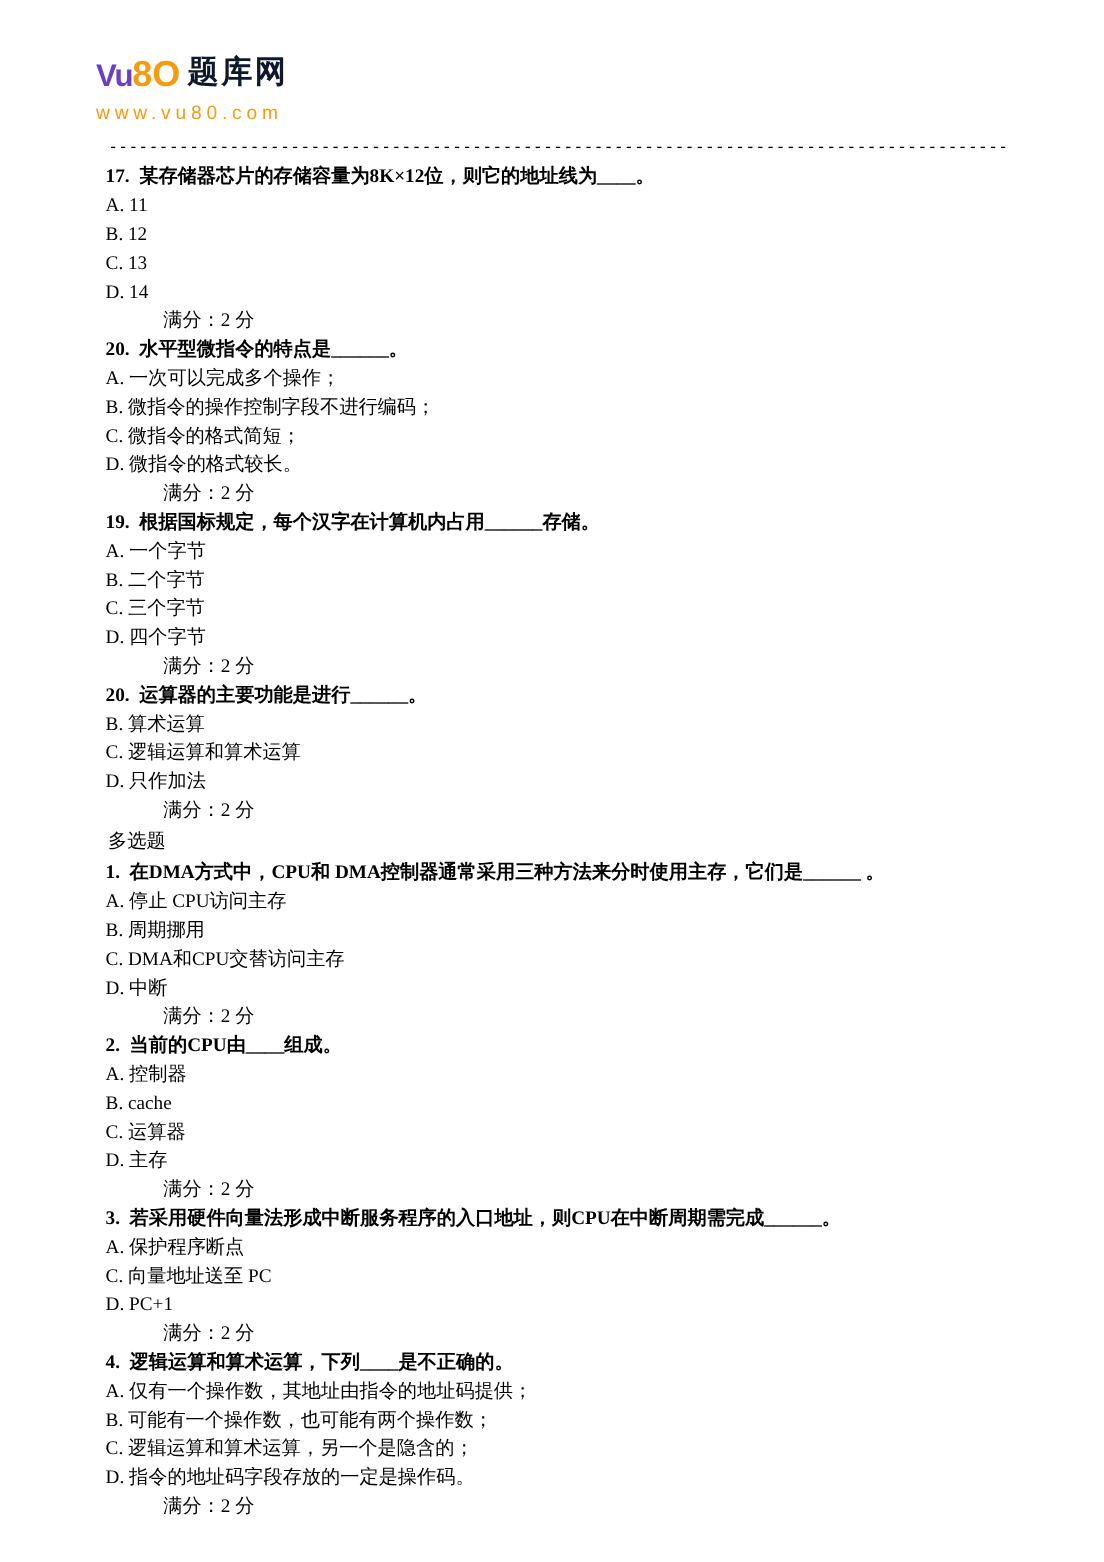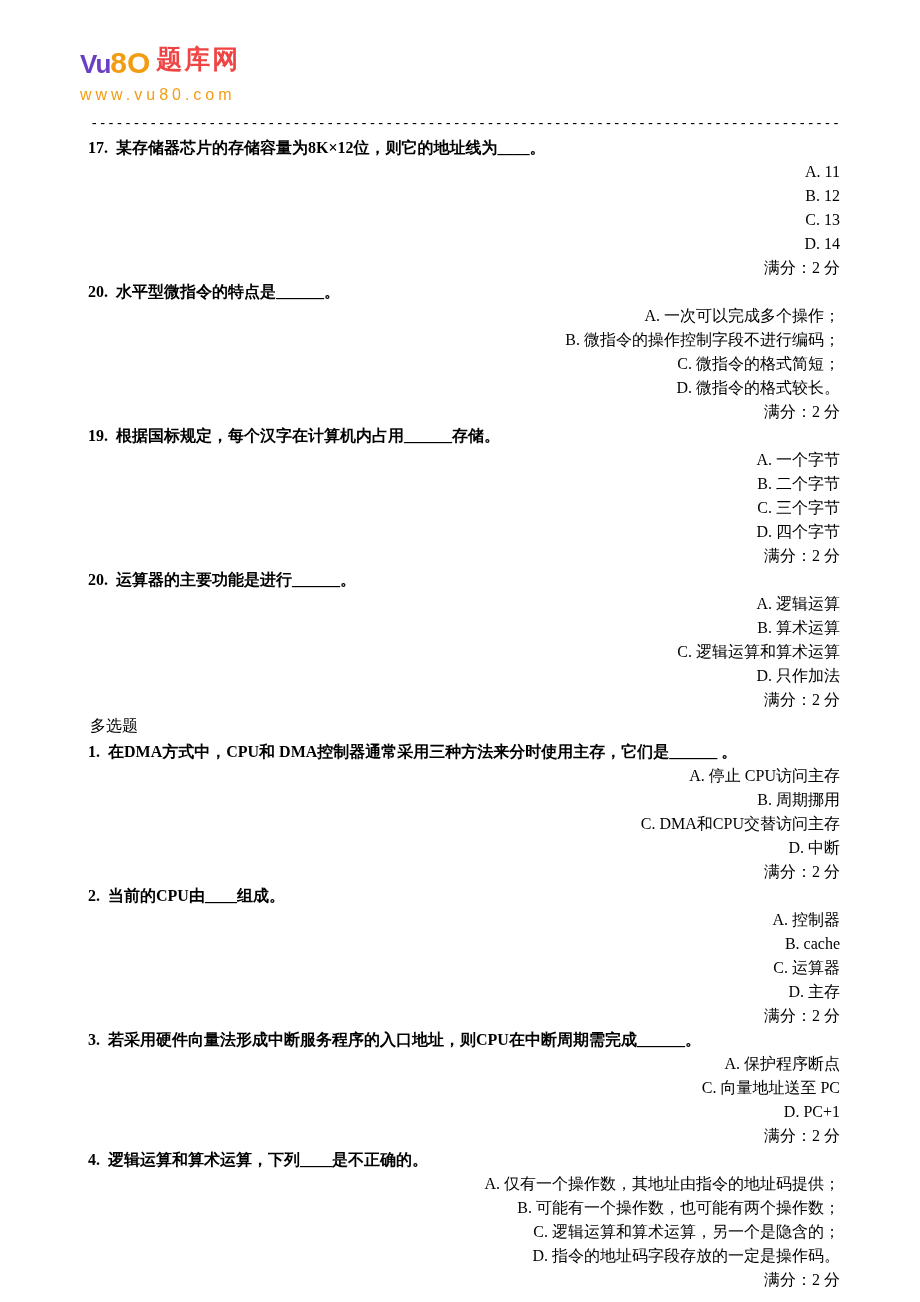--- a/index.html
+++ b/index.html
@@ -35,21 +35,21 @@
   .logo-orange {
     font-family: Arial, sans-serif;
     font-size: 30px;
     font-weight: bold;
     color: #f39c12;
   }
   .logo-cn {
     font-family: "Microsoft YaHei","SimHei",sans-serif;
     font-size: 26px;
     font-weight: bold;
-    color: #ef4444;
+    color: #0f172a;
     letter-spacing: 2px;
   }
   .logo-url {
     font-family: Arial, sans-serif;
     font-size: 16px;
     letter-spacing: 4px;
     color: #f39c12;
     margin-top: -2px;
   }
   .divider {
@@ -63,21 +63,20 @@
   }
   .content {
     padding-left: 8px;
   }
   .q-stem {
     margin: 0;
     font-weight: bold;
   }
   .q-line {
     margin: 0;
-    text-align: right;
   }
   .score {
     padding-left: 48px;
   }
   .section-head {
     margin: 2px;
   }
 </style>
 </head>
 <body>
@@ -125,21 +124,20 @@
     <p class="q-line">A. 一个字节</p>
     <p class="q-line">B. 二个字节</p>
     <p class="q-line">C. 三个字节</p>
     <p class="q-line">D. 四个字节</p>
     <p class="q-line score">满分：2  分</p>
 
     <p class="q-stem">
       <span>20.</span>&nbsp;
       <span>运算器的主要功能是进行______。</span>
     </p>
-    <p class="q-line">A. 逻辑运算</p>
     <p class="q-line">B. 算术运算</p>
     <p class="q-line">C. 逻辑运算和算术运算</p>
     <p class="q-line">D. 只作加法</p>
     <p class="q-line score">满分：2  分</p>
 
     <p class="section-head">多选题</p>
 
     <p class="q-stem">
       <span>1.</span>&nbsp;
       <span>在DMA方式中，CPU和 DMA控制器通常采用三种方法来分时使用主存，它们是______ 。</span>

